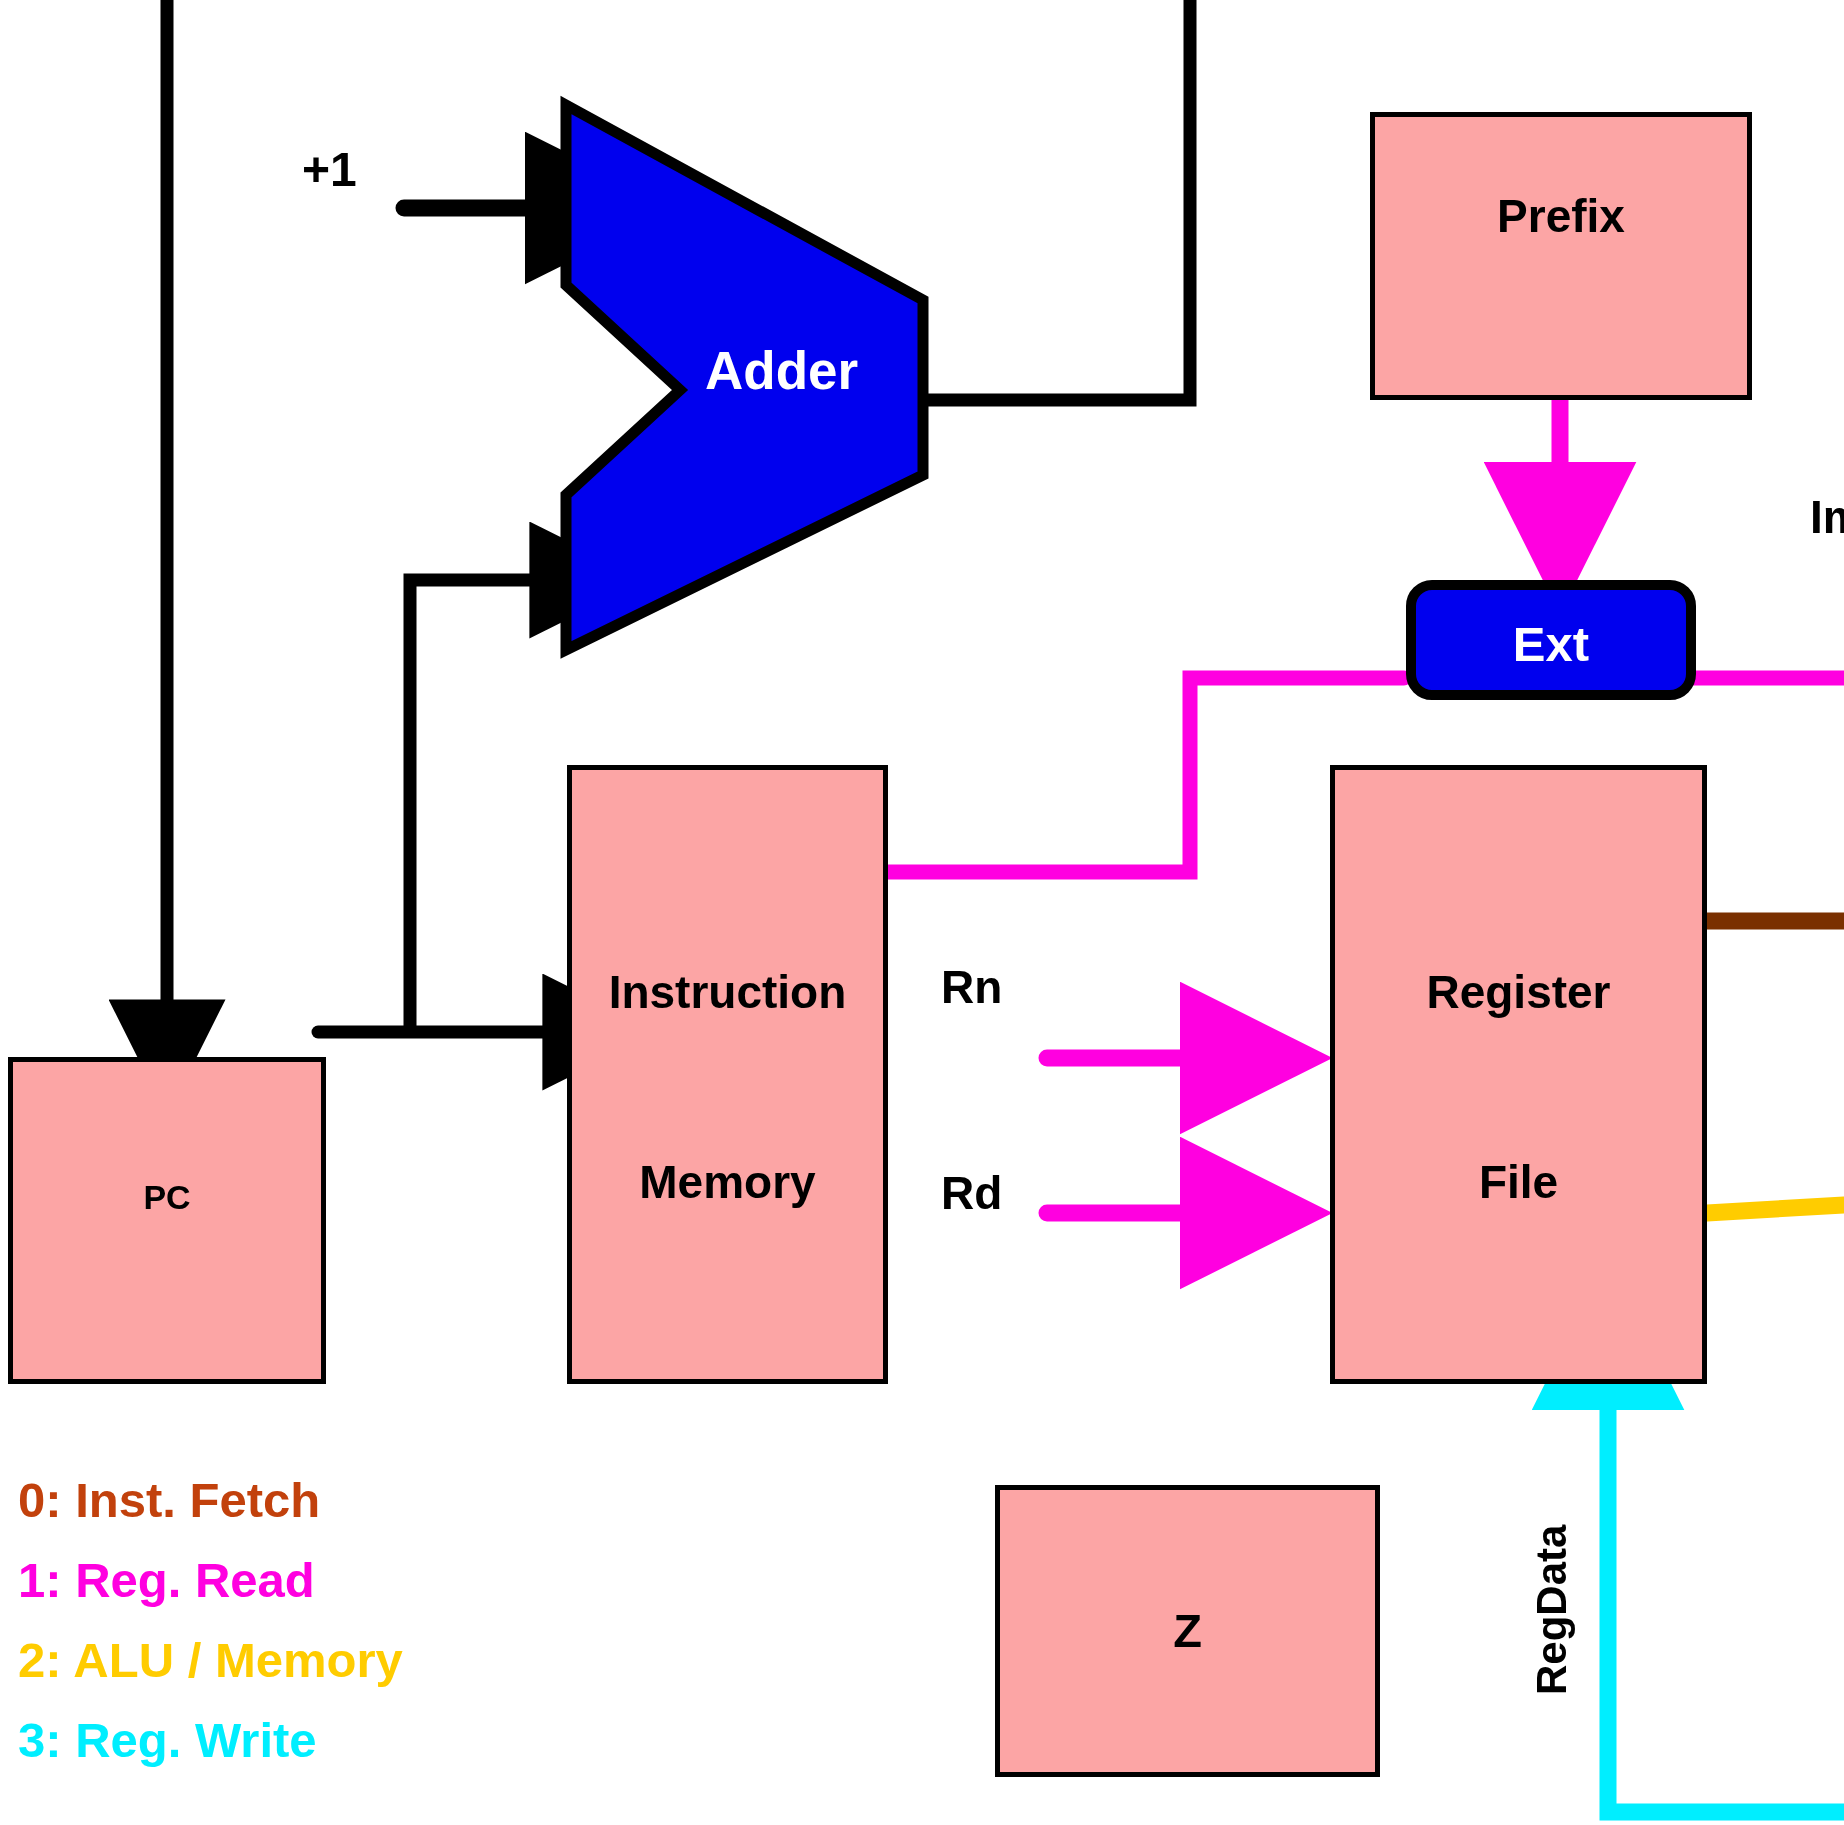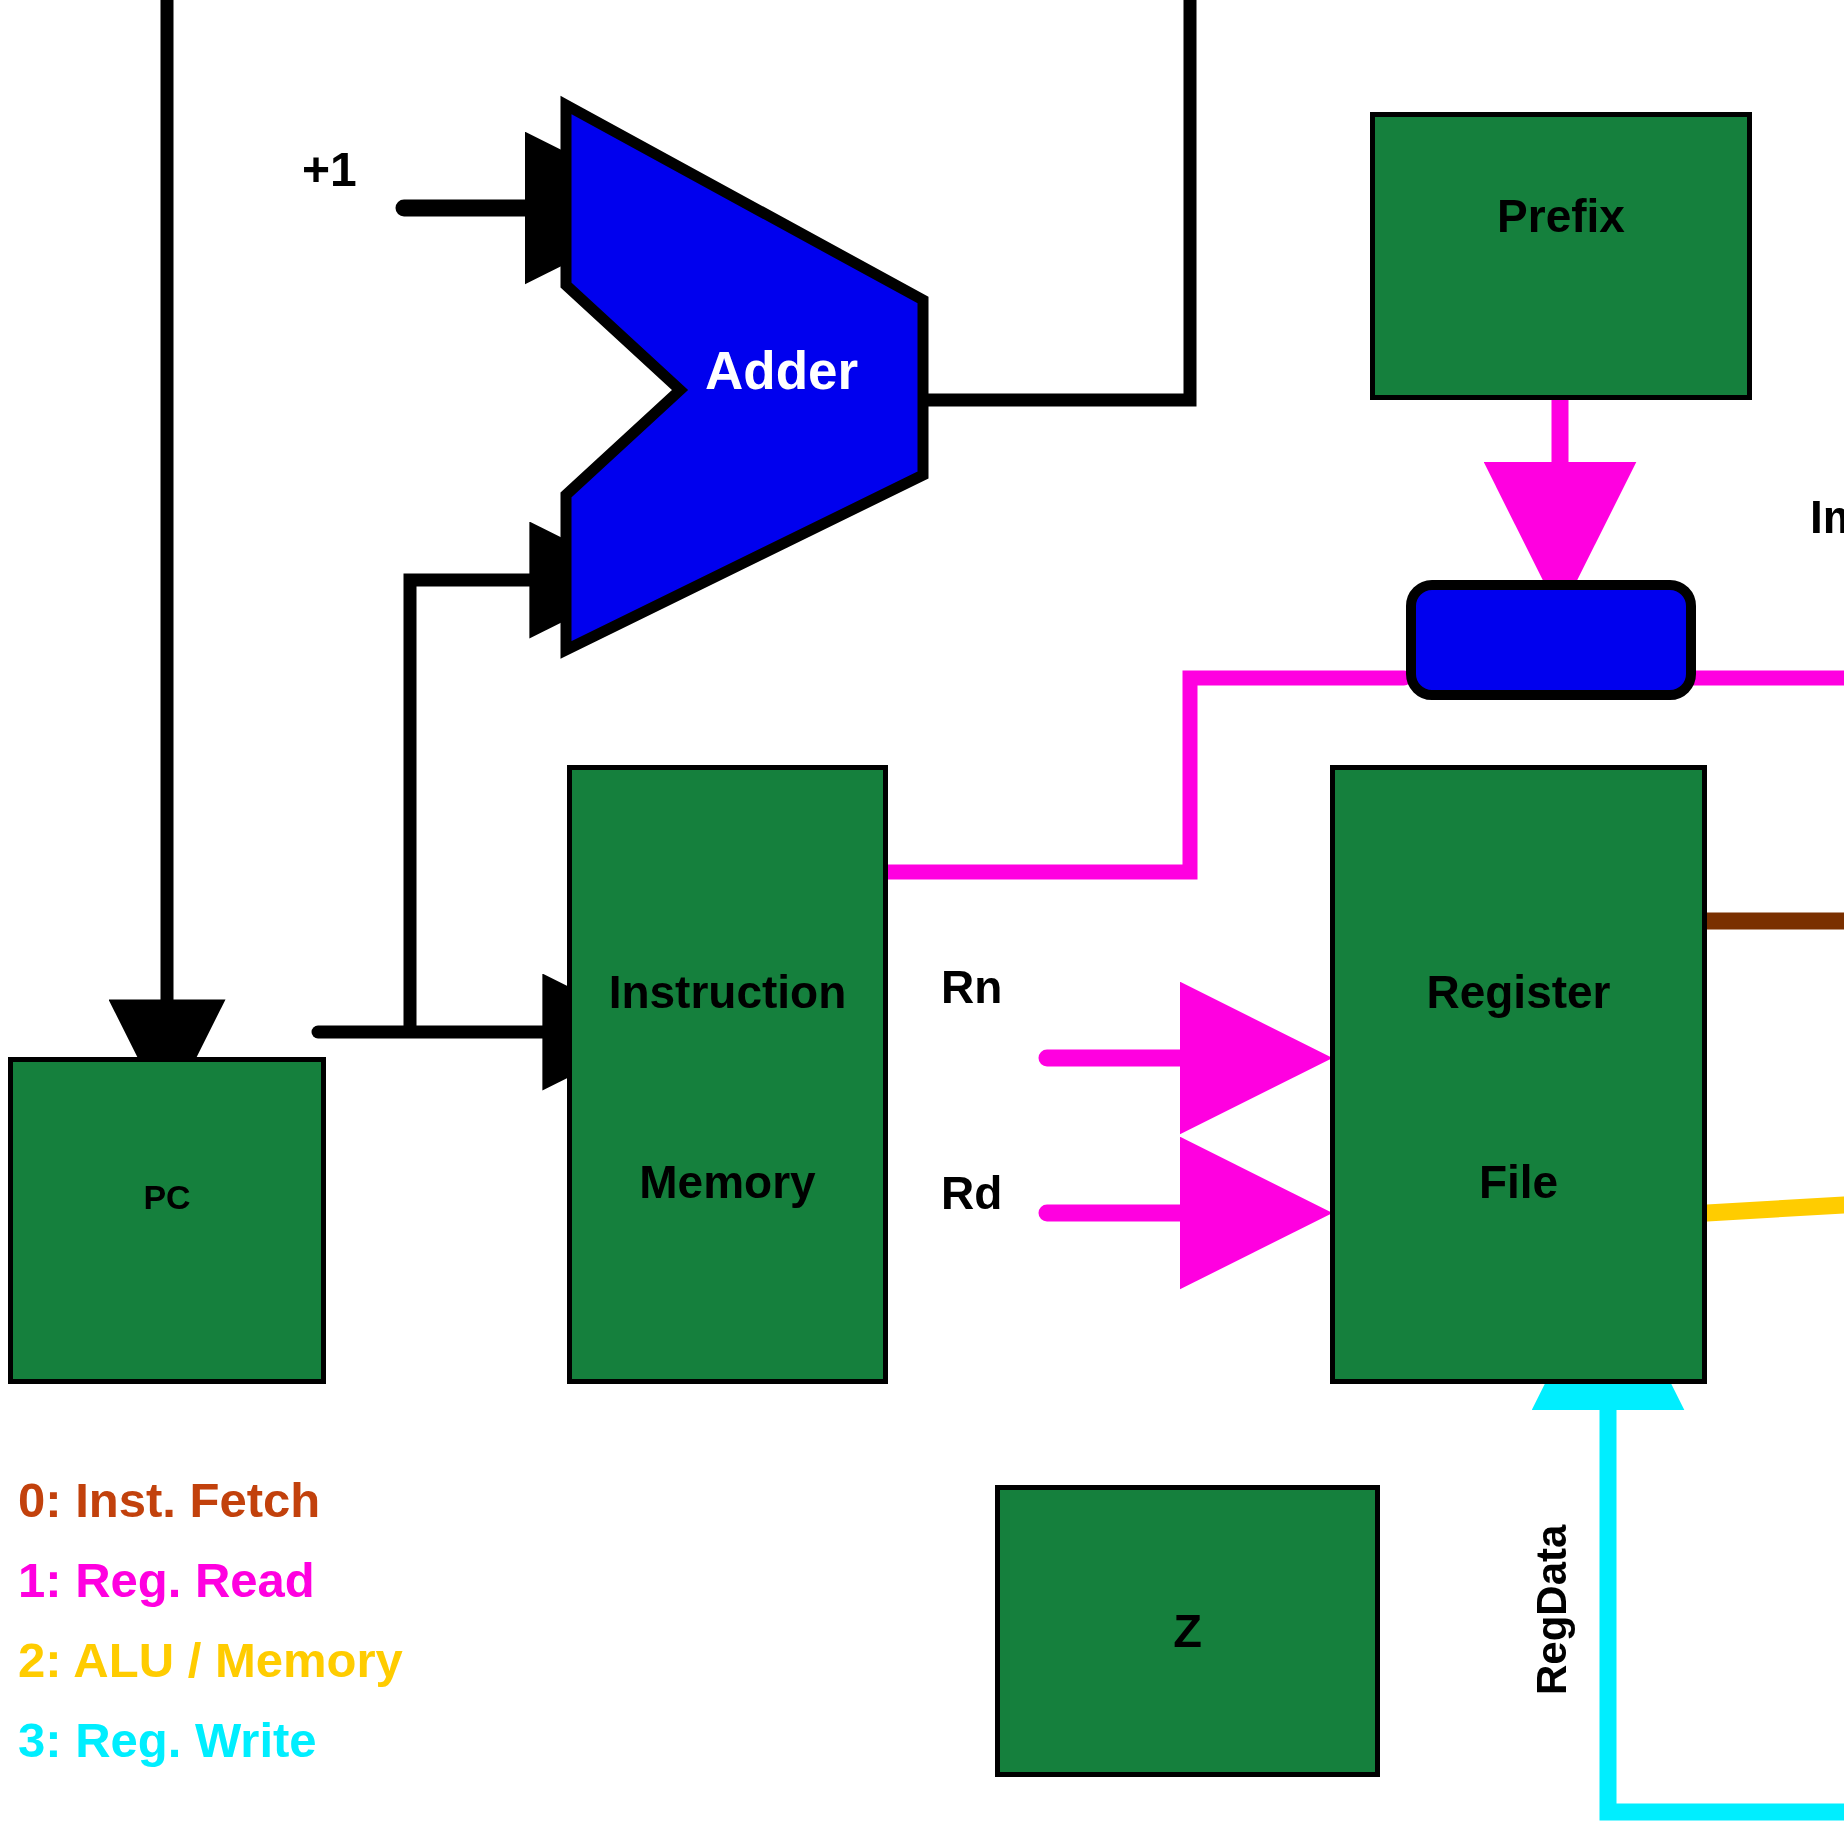--- a/index.html
+++ b/index.html
@@ -1,20 +1,20 @@
 <!DOCTYPE html>
 <html><head>
 <meta charset="utf-8">
 <title>Datapath Diagram</title>
 <style>
   html,body{margin:0;padding:0;background:#ffffff;}
   body{font-family:"Liberation Sans",sans-serif;}
   #stage{position:relative;width:1844px;height:1825px;background:#ffffff;overflow:hidden;}
   svg.layer{position:absolute;left:0;top:0;width:1844px;height:1825px;}
-  .blk{position:absolute;box-sizing:border-box;border:5px solid #000000;background:#15803d;}
+  .blk{position:absolute;box-sizing:border-box;border:5px solid #000000;background:#fca5a5;}
   .blk-label{position:absolute;left:0;width:100%;text-align:center;font-weight:bold;color:#000000;}
   .wirelabel{position:absolute;font-weight:bold;color:#000000;white-space:nowrap;}
   .legend{position:absolute;font-weight:bold;white-space:nowrap;}
   .adder-text{position:absolute;color:#ffffff;font-weight:bold;}
   .ext-text{position:absolute;color:#ffffff;font-weight:bold;text-align:center;}
   .rot{transform:rotate(-90deg);transform-origin:left top;}
 </style>
 </head>
 <body>
 
@@ -59,20 +59,21 @@
 
     <path d="M1844,1812 L1608,1812 L1608,1390" stroke="#00eeff" stroke-width="17" fill="none" marker-end="url(#ah-cyan)"></path>
   </svg>
 
   <svg class="layer" viewBox="0 0 1844 1825">
     <polygon points="656,110 1013,305 1013,480 656,655 656,500 770,395 656,290" fill="#0000ee" stroke="#000000" stroke-width="11" stroke-linejoin="miter" transform="translate(-90,-5) scale(1.0)"></polygon>
   </svg>
   <div class="adder-text" style="left:705px;top:340px;font-size:53px;">Adder</div>
 
   <div style="position:absolute;left:1406px;top:580px;width:290px;height:120px;background:#0000ee;border:10px solid #000000;border-radius:26px;box-sizing:border-box;"></div>
+  <div class="ext-text" style="left:1406px;top:616px;width:290px;font-size:49px;">Ext</div>
 
   <div class="blk" style="left:8px;top:1057px;width:318px;height:327px;">
     <div class="blk-label" style="top:116px;font-size:34px;">PC</div>
   </div>
 
   <div class="blk" style="left:1330px;top:765px;width:377px;height:619px;">
     <div class="blk-label" style="top:195px;font-size:46px;">Register</div>
     <div class="blk-label" style="top:385px;font-size:46px;">File</div>
   </div>
 

